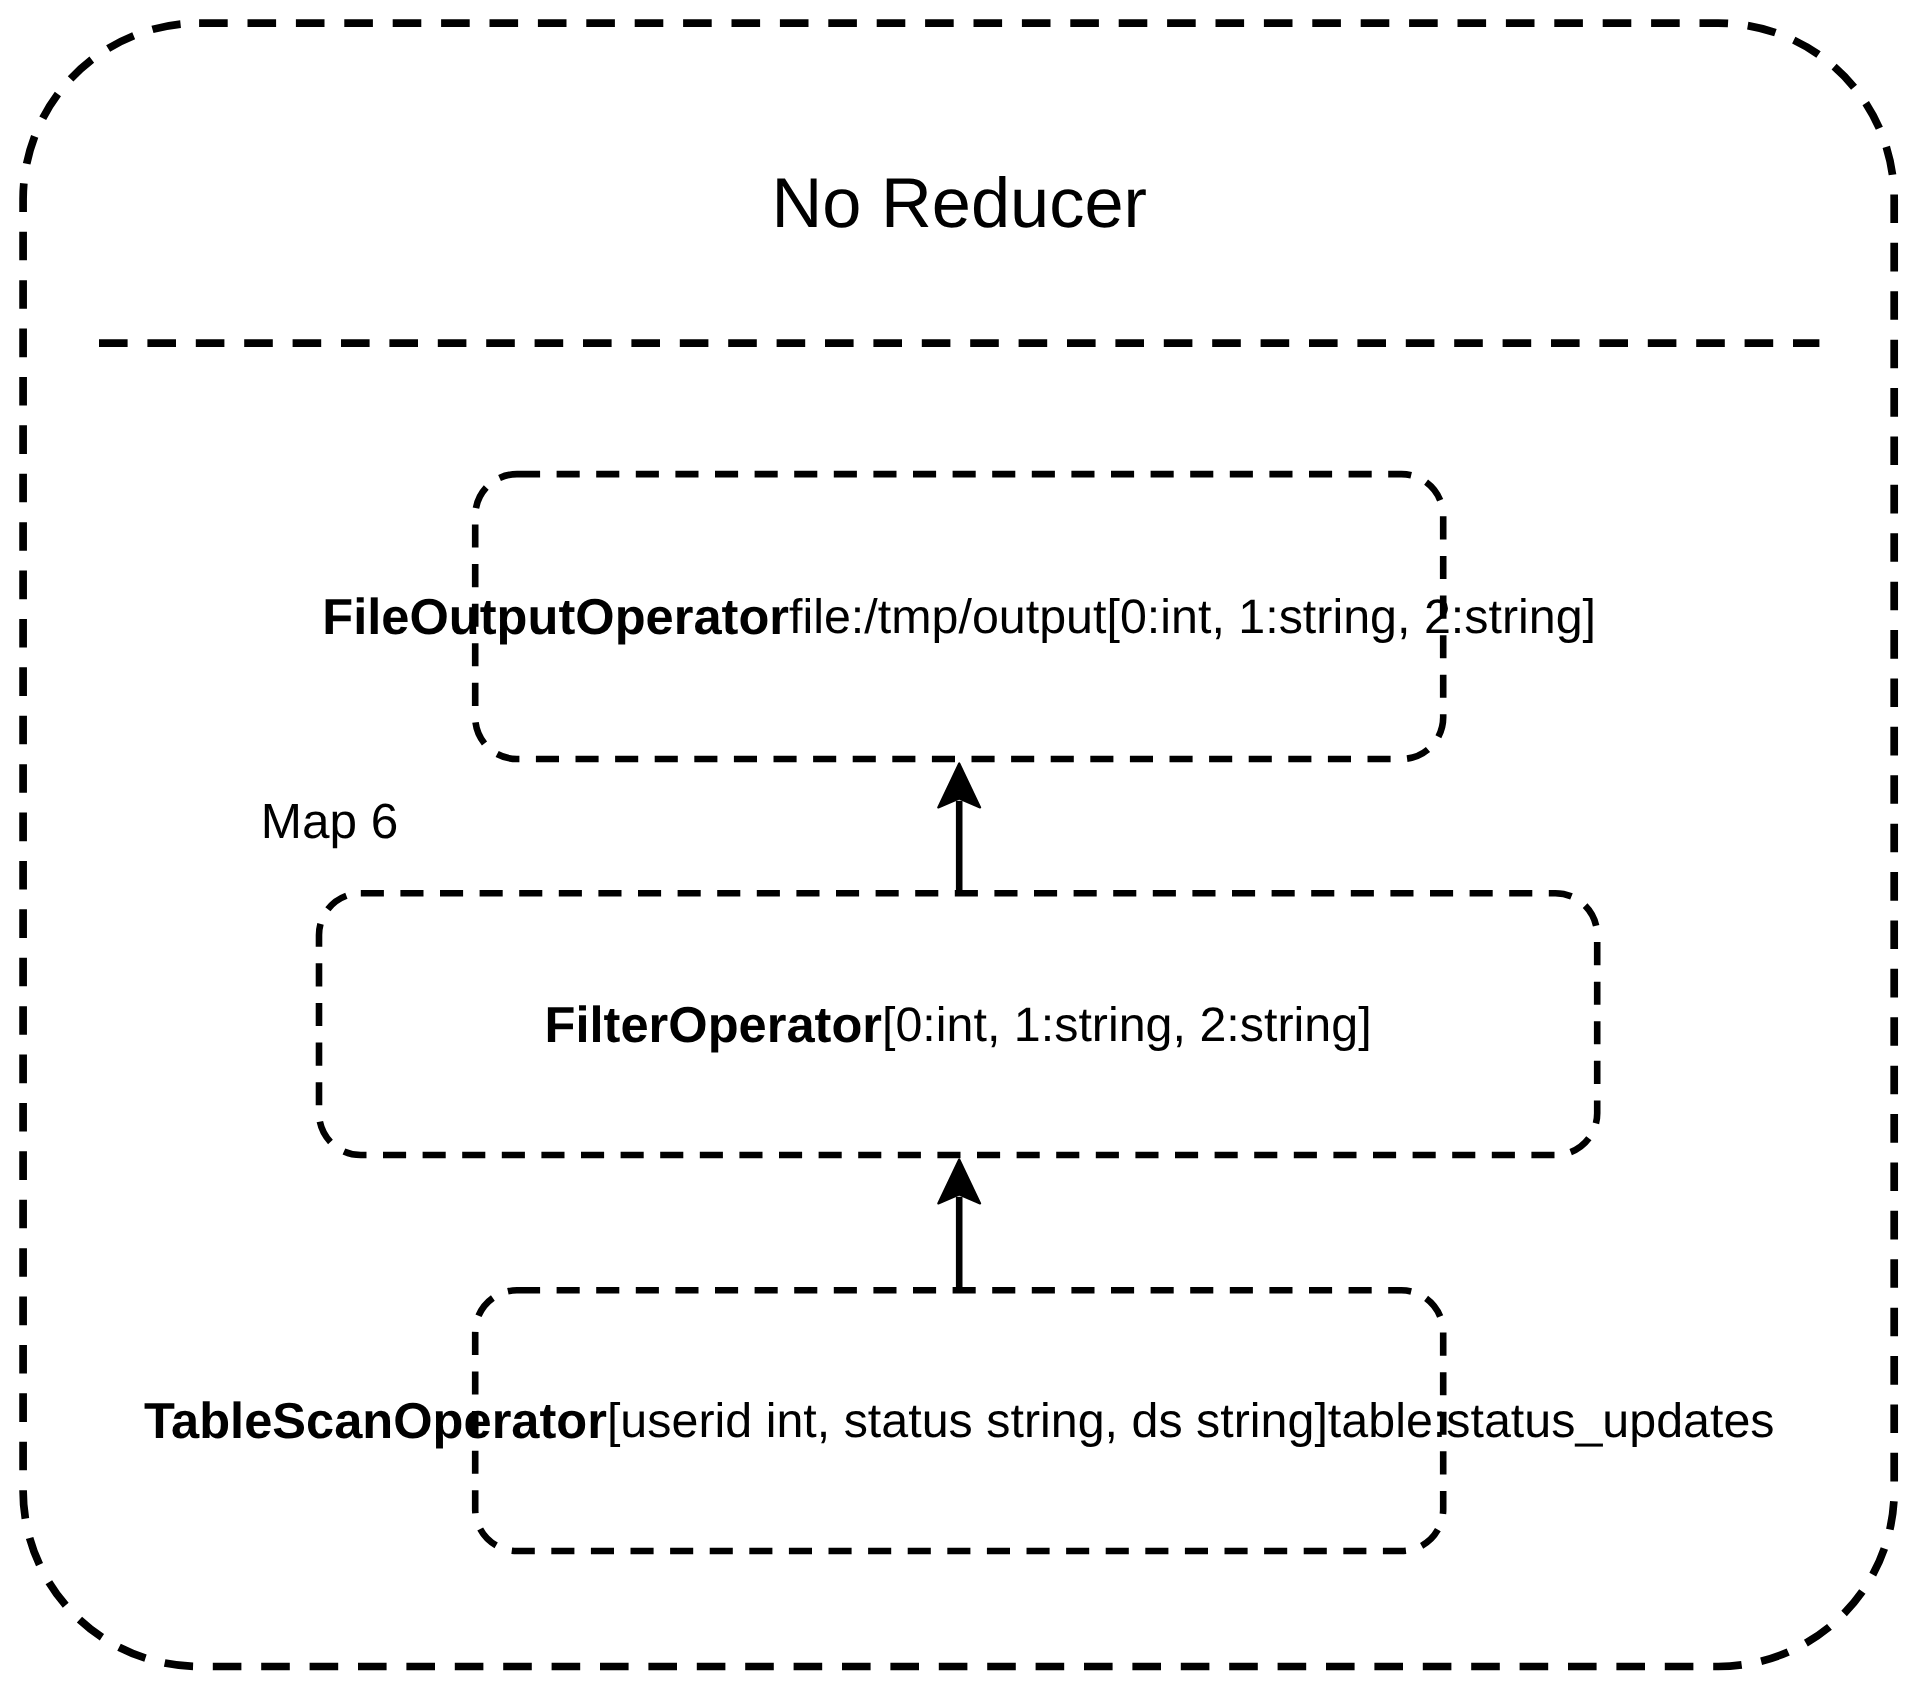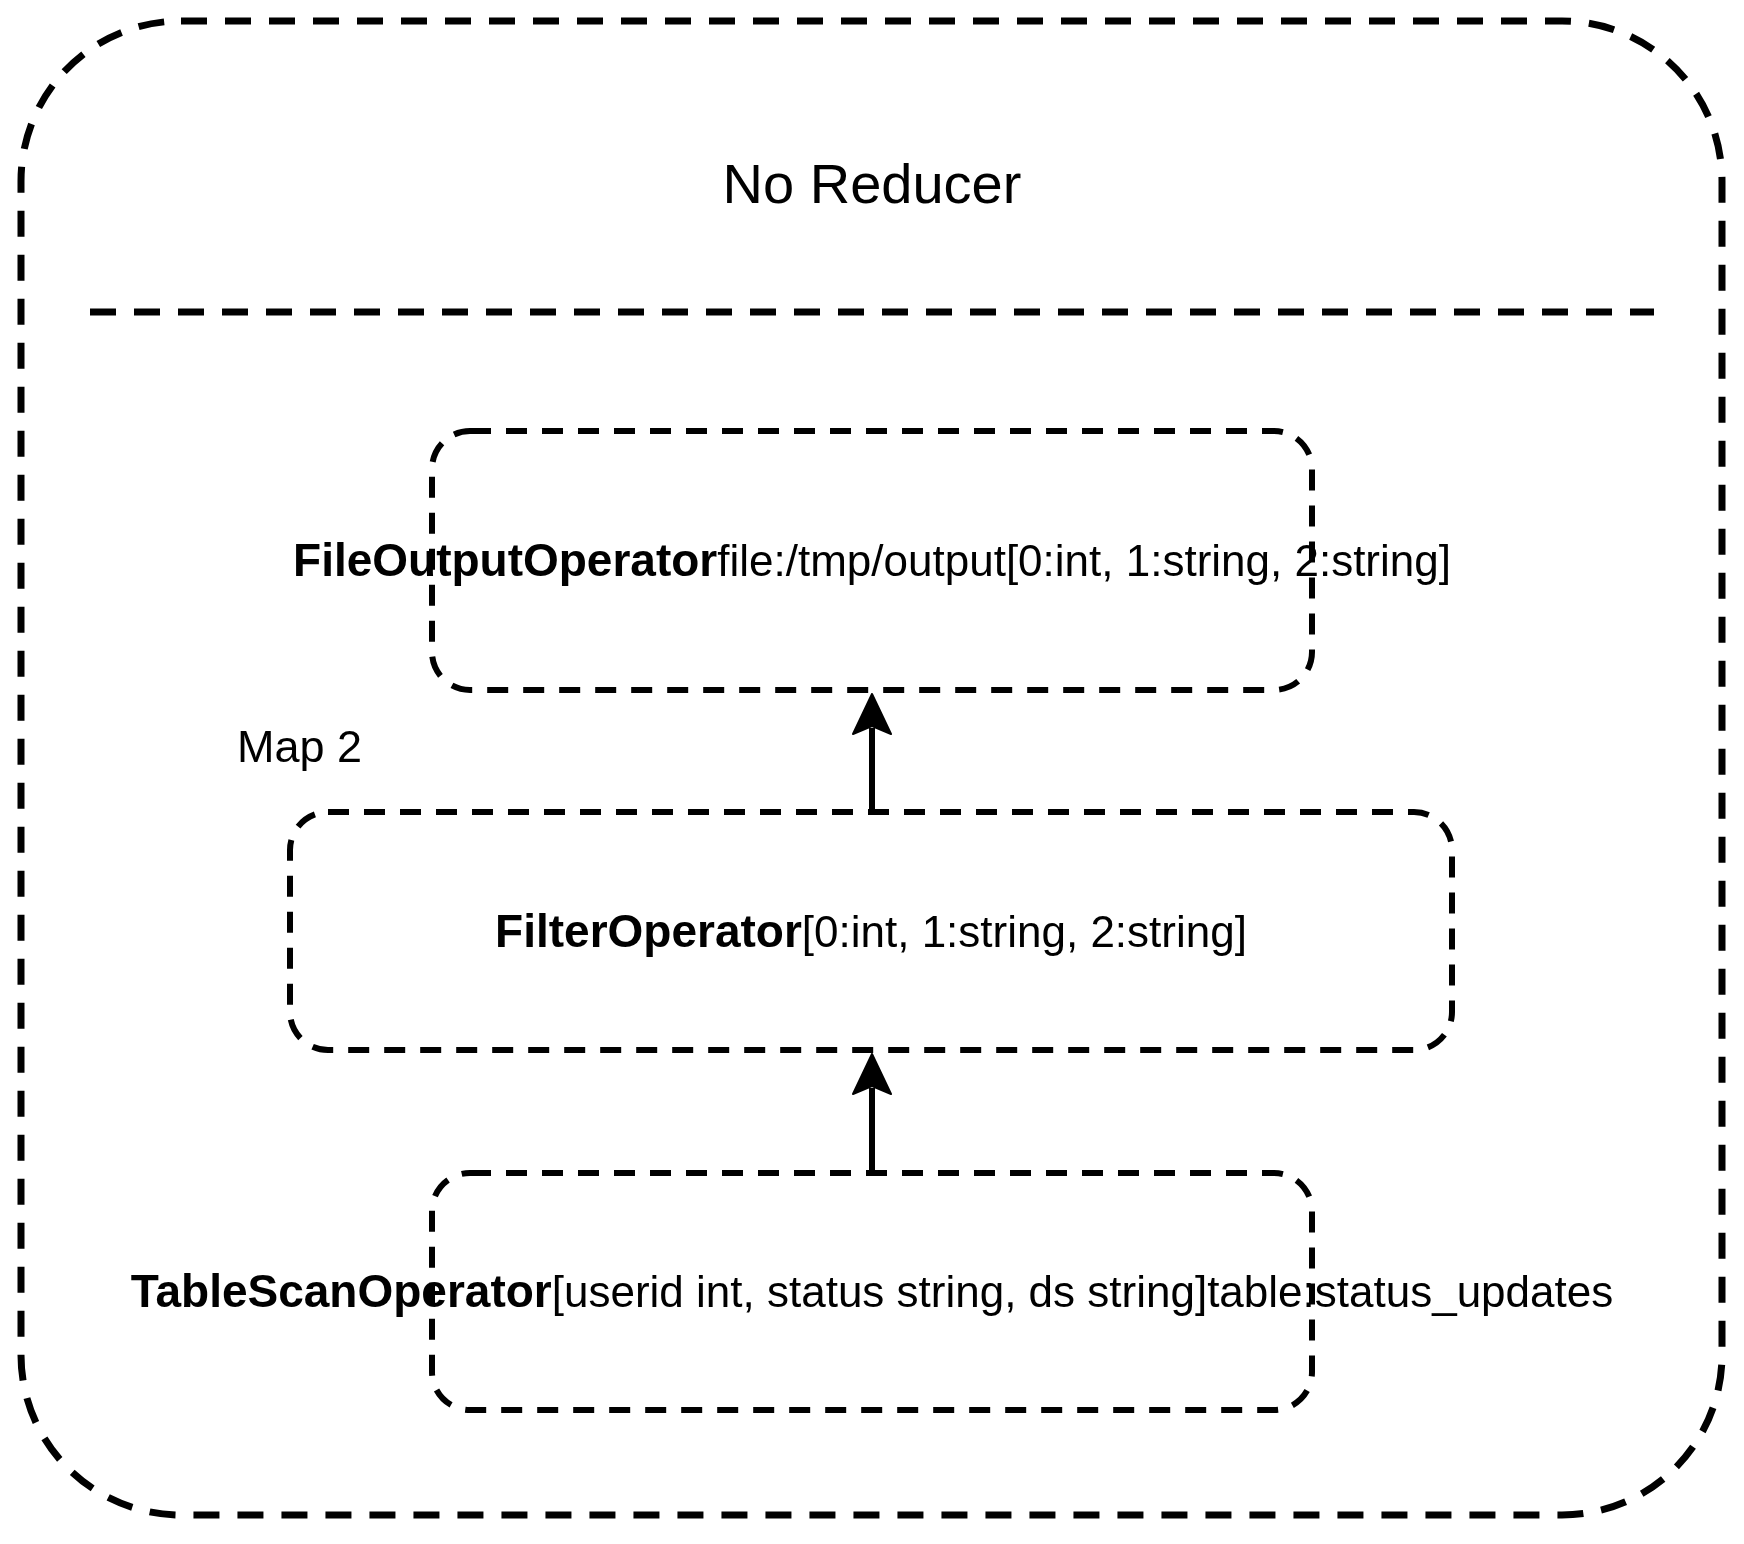--- a/index.html
+++ b/index.html
@@ -24,21 +24,21 @@
     height: 1544px;
   }
   .cluster-title {
     position: absolute;
     left: 0;
     top: 152px;
     width: 1744px;
     height: 64px;
     line-height: 64px;
     text-align: center;
-    font-size: 56px;
+    font-size: 64px;
     font-weight: 400;
   }
   .map-label {
     position: absolute;
     left: 237px;
     top: 720px;
     font-size: 45px;
     line-height: 54px;
     font-weight: 400;
     white-space: nowrap;
@@ -88,21 +88,21 @@
     </g>
 
     <g>
       <line x1="872" y1="1172" x2="872" y2="1088" stroke="#000000" stroke-width="6"></line>
       <polygon points="872,1054 853,1094 872,1086 891,1094" fill="#000000" stroke="#000000" stroke-width="2" stroke-linejoin="round"></polygon>
     </g>
   </svg>
 
   <div class="cluster-title">No Reducer</div>
 
-  <div class="map-label">Map 2</div>
+  <div class="map-label">Map 6</div>
 
   <div class="node node-fileoutput">
     <div class="node-name">FileOutputOperator</div>
     <div class="node-line">file:/tmp/output</div>
     <div class="node-line">[0:int, 1:string, 2:string]</div>
   </div>
 
   <div class="node node-filter">
     <div class="node-name">FilterOperator</div>
     <div class="node-line">[0:int, 1:string, 2:string]</div>

